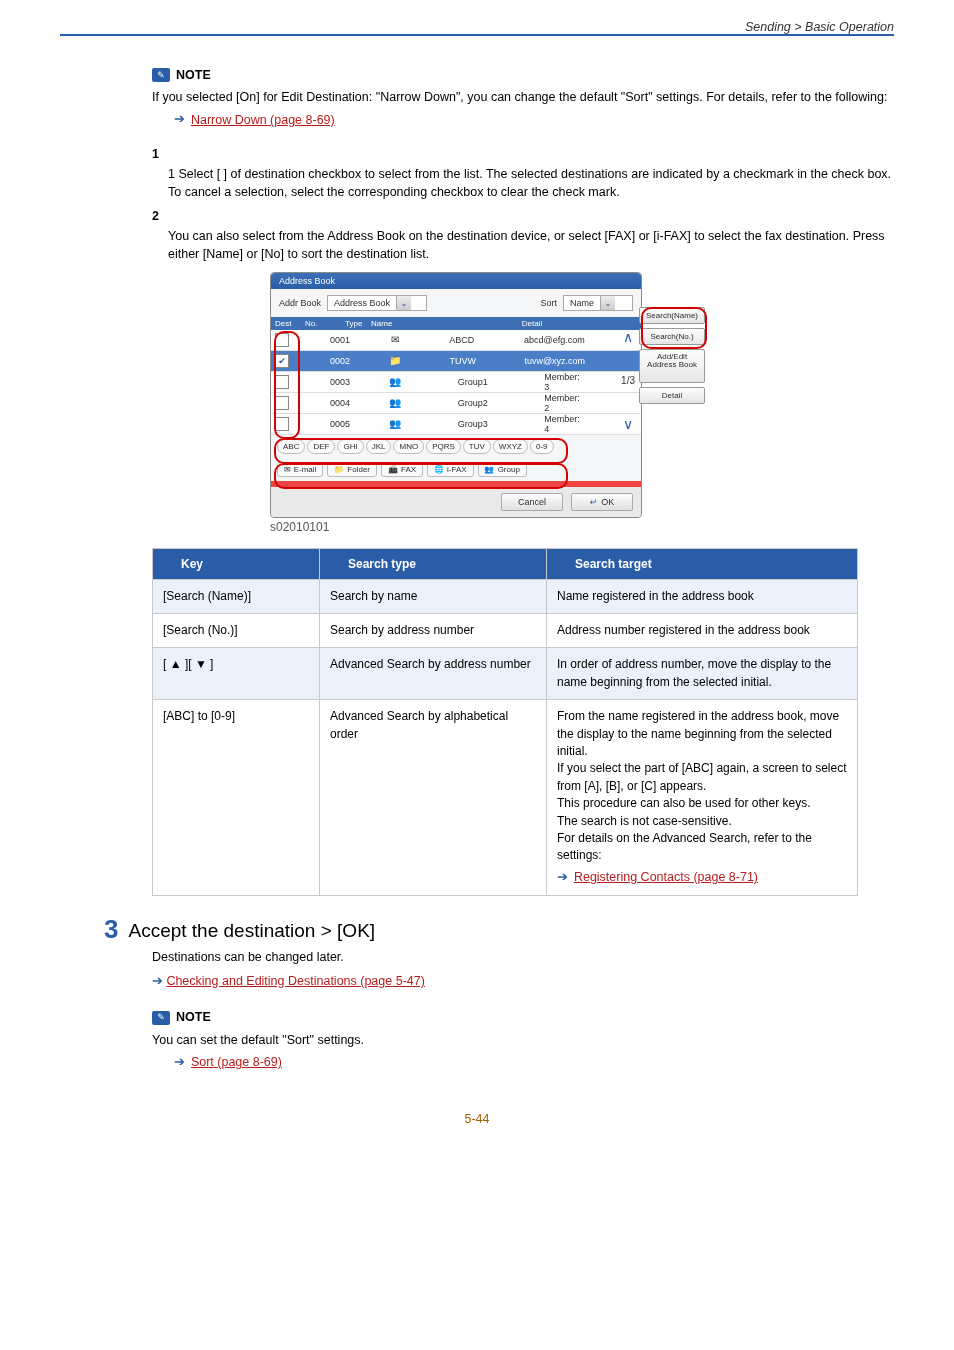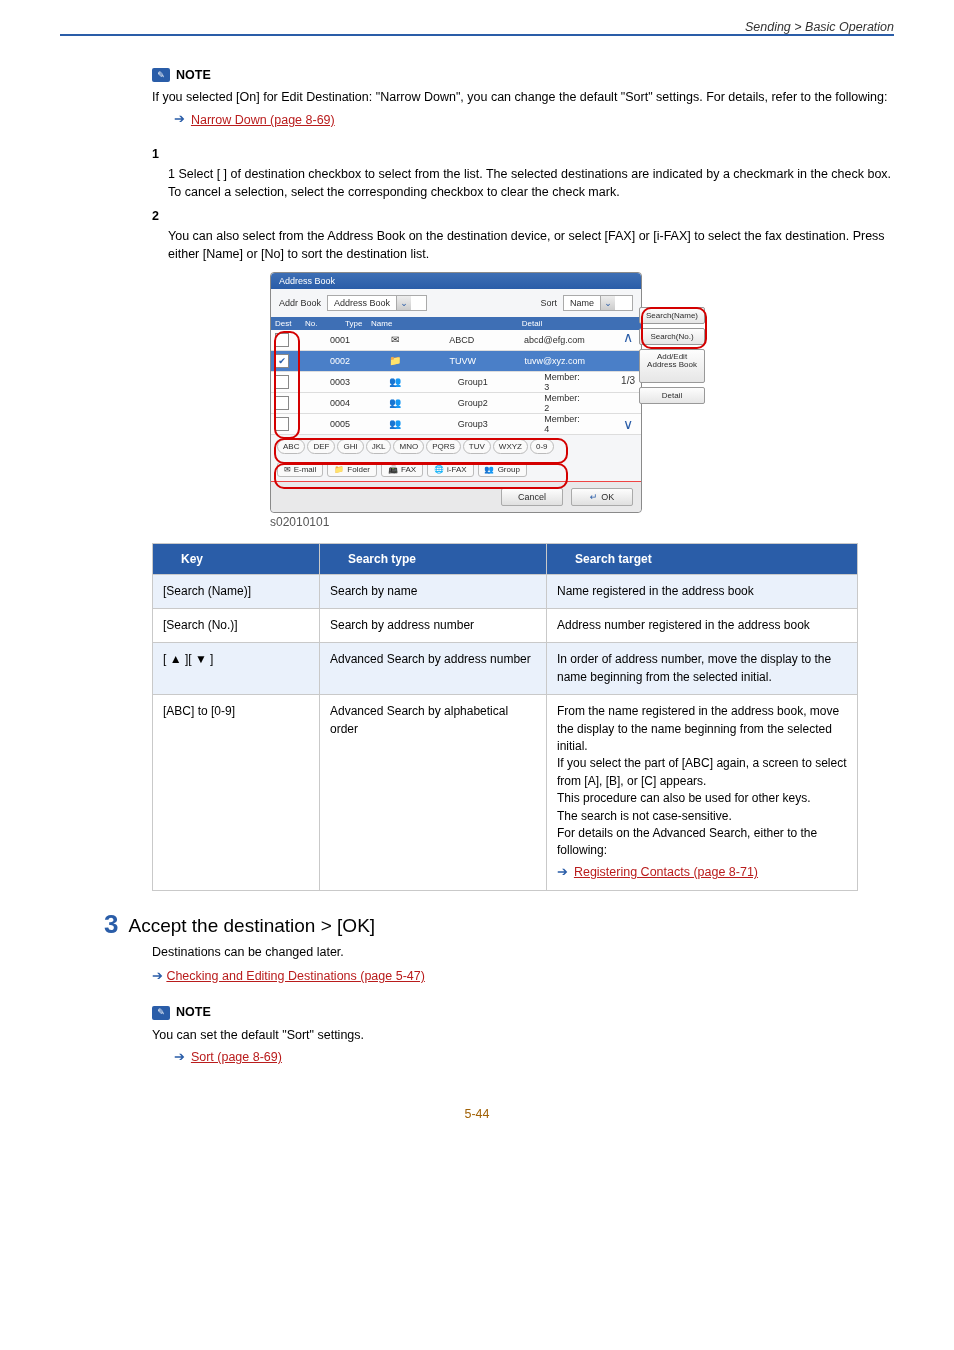--- a/index.html
+++ b/index.html
@@ -249,21 +249,21 @@
     padding: 2px 6px;
     border-radius: 3px;
     font-size: 8px;
   }
   .addr-footer {
     display: flex;
     justify-content: flex-end;
     gap: 8px;
     padding: 6px 8px;
     background: #e9e9ea;
-    border-top: 1px solid #ef4444;
+    border-top: 6px solid #ef4444;
     border-radius: 0 0 4px 4px;
   }
   .fbtn {
     border: 1px solid #aaa;
     background: linear-gradient(#fdfdfd,#e0e0e0);
     width: 60px;
     text-align: center;
     padding: 3px 0;
     font-size: 9px;
     border-radius: 2px;
@@ -532,21 +532,21 @@
         <td>In order of address number, move the display to the name beginning from the selected initial.</td>
       </tr>
       <tr>
         <td>[ABC] to [0-9]</td>
         <td>Advanced Search by alphabetical order</td>
         <td>
           <div>From the name registered in the address book, move the display to the name beginning from the selected initial.</div>
           <div>If you select the part of [ABC] again, a screen to select from [A], [B], or [C] appears.</div>
           <div>This procedure can also be used for other keys.</div>
           <div>The search is not case-sensitive.</div>
-          <div>For details on the Advanced Search, either to the following:</div>
+          <div>For details on the Advanced Search, refer to the settings:</div>
           <div class="table-ref">
             <span class="arrow-icon">➔</span>
             <span class="ref-text">Registering Contacts (page 8-71)</span>
           </div>
         </td>
       </tr>
     </tbody>
   </table>
 
   <div class="numbered-step">

